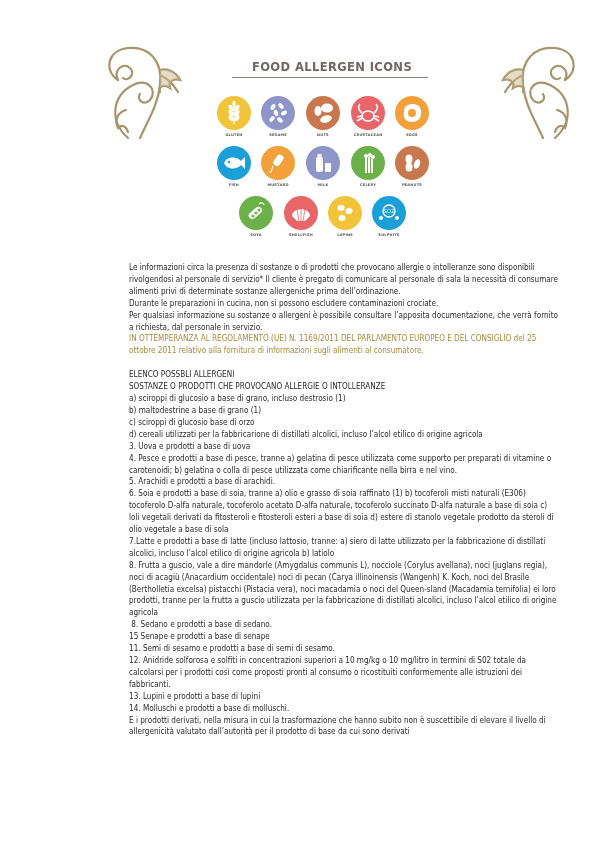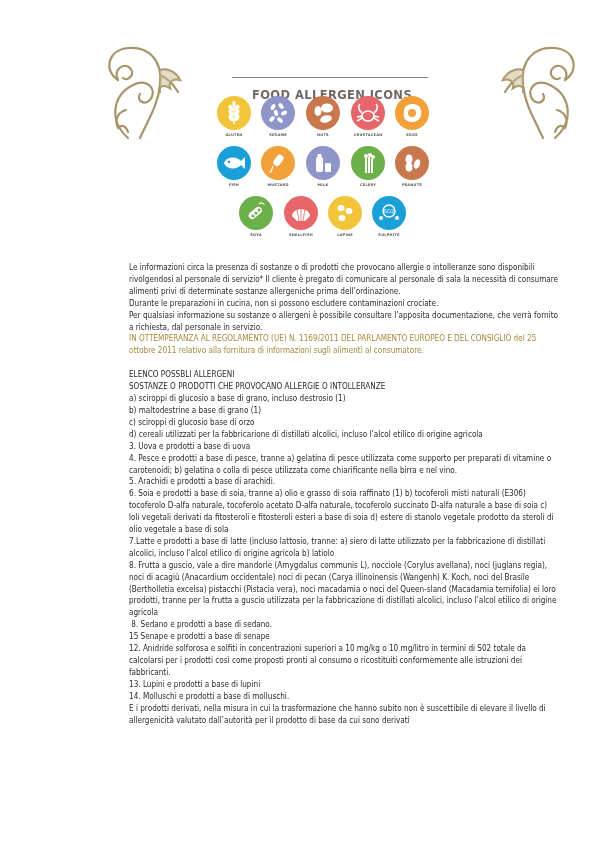--- a/index.html
+++ b/index.html
@@ -3,21 +3,21 @@
 <meta charset="utf-8">
 <style>
   html, body { margin:0; padding:0; background:#ffffff; }
   body { width:613px; height:860px; position:relative; overflow:hidden;
          font-family:"DejaVu Sans Condensed","DejaVu Sans", sans-serif; }
   .orn { position:absolute; top:40px; width:95px; height:100px; }
   .orn-left { left:88px; }
   .orn-right { left:500px; transform:scaleX(-1); }
   .title { position:absolute; left:232px; top:60px; width:200px; text-align:center;
            font-family:"DejaVu Sans", sans-serif; font-size:11.5px; font-weight:bold;
-           color:#6f6865; letter-spacing:0.4px;margin-top:28px; }
+           color:#6f6865; letter-spacing:0.4px; }
   .title-rule { position:absolute; left:232px; top:77px; width:196px; height:1px; background:#8a7f7b; }
   .icons { position:absolute; left:0; top:0; width:613px; height:260px; }
   .icon { position:absolute; width:46px; text-align:center; }
   .icon .circ { width:34px; height:34px; border-radius:50%; margin:0 auto; position:relative; }
   .icon .circ svg { position:absolute; left:0; top:0; width:34px; height:34px; }
   .icon .lbl { font-size:3.6px; color:#555; margin-top:3px; letter-spacing:0.2px; font-weight:bold;
                font-family:"DejaVu Sans", sans-serif; }
   .content { position:absolute; left:116px; top:262px; width:430px; font-size:8.1px;
              line-height:11.9px; color:#2a2a2a;margin-left:13px; }
   .content p { margin:0; }
@@ -252,17 +252,18 @@
   <p>c) sciroppi di glucosio base di orzo</p>
   <p>d) cereali utilizzati  per la fabbricarione di distillati alcolici, incluso l’alcol etilico di origine agricola</p>
   <p>3. Uova e prodotti a base di uova</p>
   <p>4. Pesce e prodotti a base di pesce, tranne a) gelatina di pesce utilizzata come supporto per  preparati di vitamine o carotenoidi;  b) gelatina o colla di pesce utilizzata come chiarificante nella birra e nel vino.</p>
   <p>5. Arachidi e prodotti a base di arachidi.</p>
   <p>6. Soia e prodotti a base di soia, tranne a) olio e grasso di soia raffinato (1) b) tocoferoli misti naturali (E306) tocoferolo D-alfa naturale, tocoferolo acetato D-alfa naturale, tocoferolo succinato D-alfa naturale a base di soia c) loli  vegetali derivati da fitosteroli e fitosteroli esteri a base di soia d) estere di stanolo vegetale prodotto da steroli di olio vegetale a base di sola</p>
   <p>7.Latte e prodotti a base di latte (incluso lattosio, tranne: a) siero di latte utilizzato per la fabbricazione di distillati  alcolici, incluso l’alcol etilico di origine agricola b) latiolo</p>
   <p>8. Frutta a guscio, vale a dire mandorle (Amygdalus communis L),  nocciole (Corylus avellana), noci (juglans regia), noci di acagiù (Anacardium occidentale) noci di pecan (Carya illinoinensis (Wangenh)  K. Koch, noci del Brasile (Bertholletia excelsa) pistacchi (Pistacia vera), noci macadamia o noci del Queen-sland (Macadamia ternifolia) ei loro prodotti, tranne per la frutta a guscio utilizzata per la fabbricazione di distillati alcolici, incluso l’alcol etilico di origine agricola</p>
   <p style="white-space:pre;"> 8. Sedano e prodotti a base di sedano.</p>
   <p>15 Senape e prodotti a base di senape</p>
+  <p>11. Semi di sesamo e prodotti a base di semi di sesamo.</p>
   <p>12. Anidride solforosa e solfiti in concentrazioni superiori a 10 mg/kg o 10 mg/litro in termini di S02 totale da calcolarsi per i prodotti così come proposti pronti al consumo o ricostituiti conformemente alle istruzioni dei fabbricanti.</p>
   <p>13. Lupini e prodotti a base di lupini</p>
   <p>14. Molluschi e prodotti a base di molluschi.</p>
   <p>E i prodotti derivati, nella misura in cui la trasformazione che hanno subito non è suscettibile di elevare il livello di allergenicità valutato dall’autorità per il prodotto di base da cui sono derivati</p>
 </div>
 
 </body></html>

